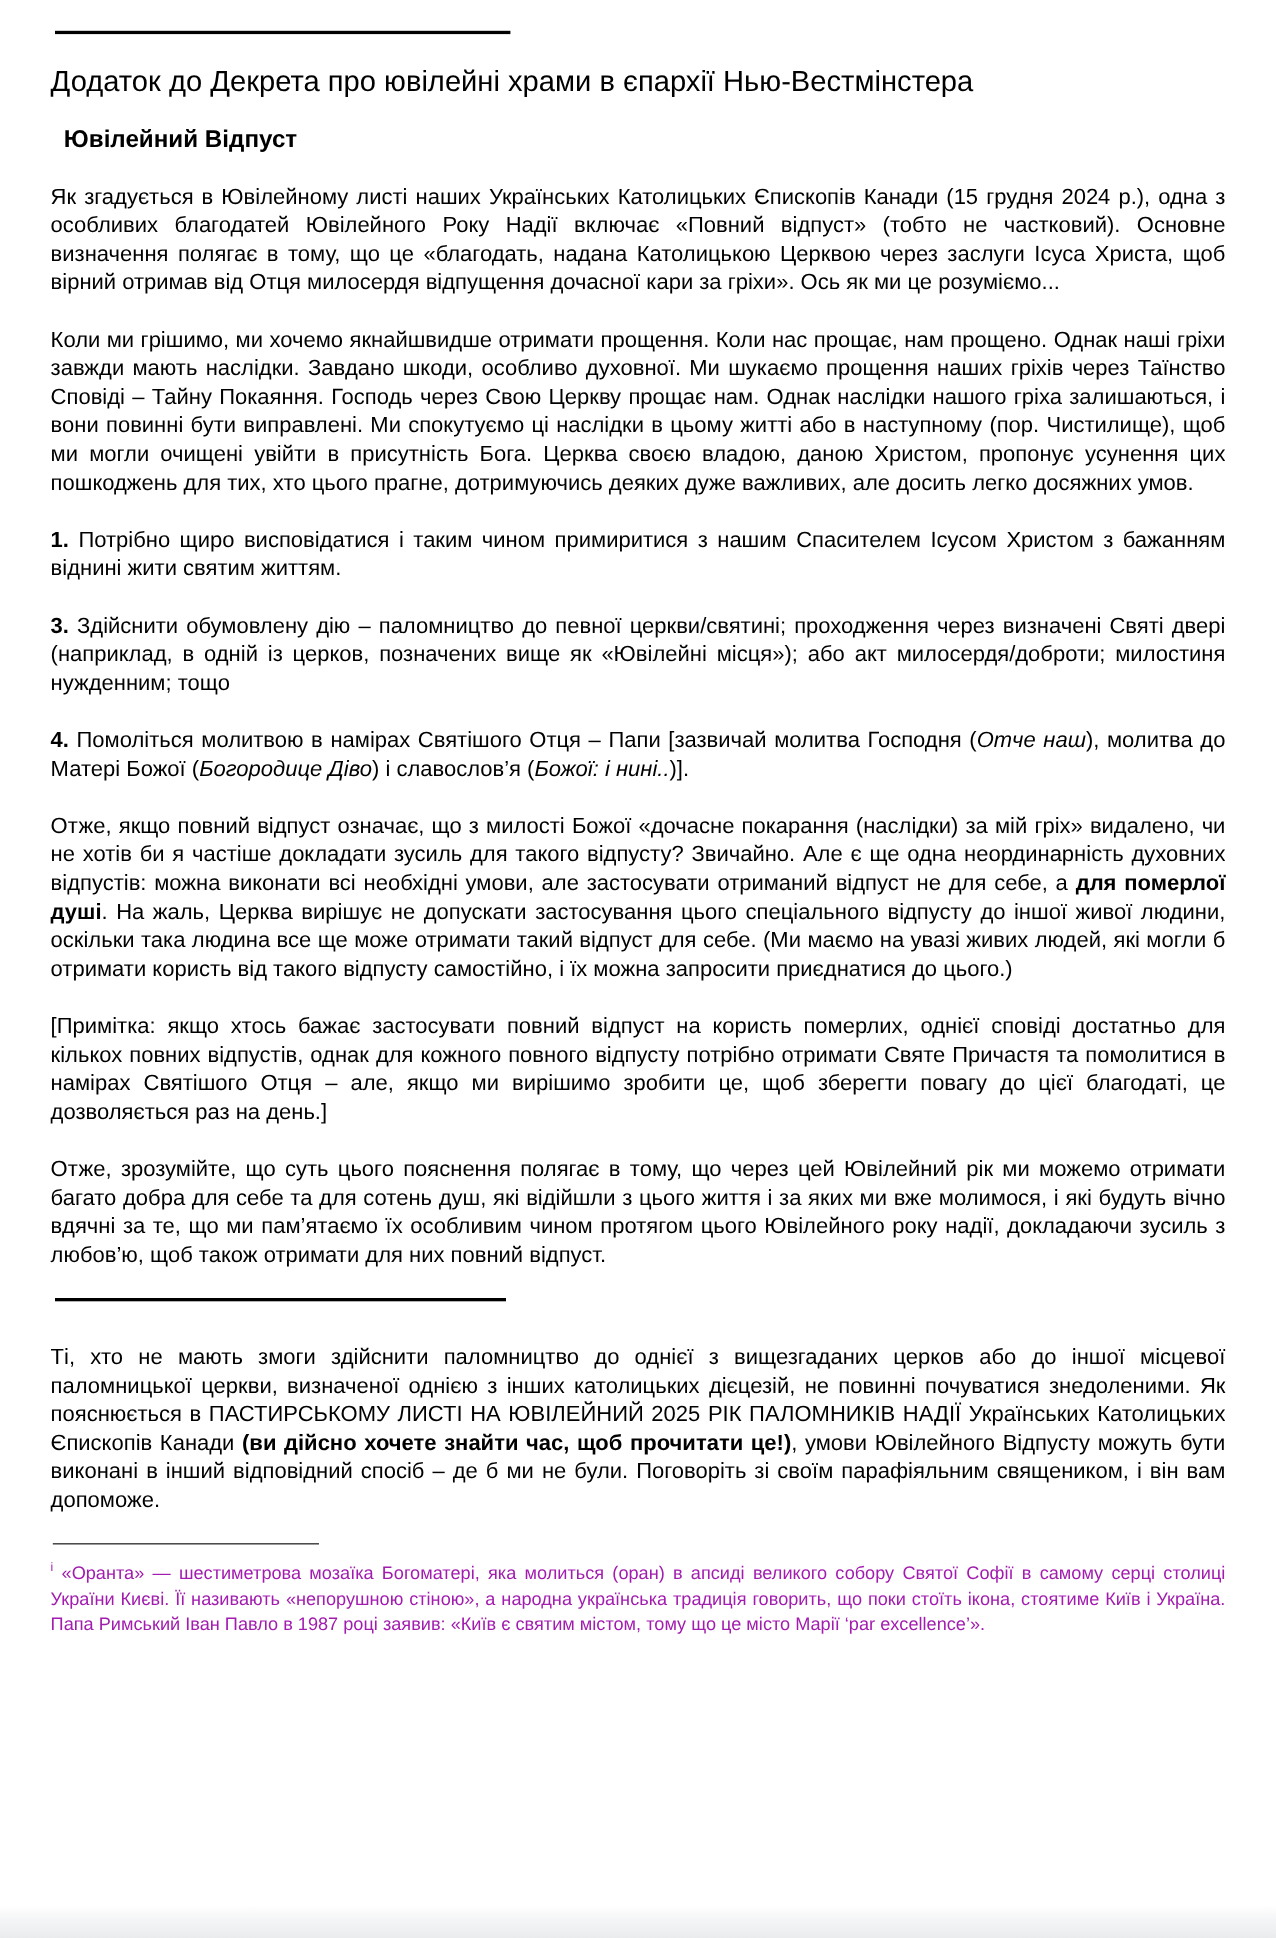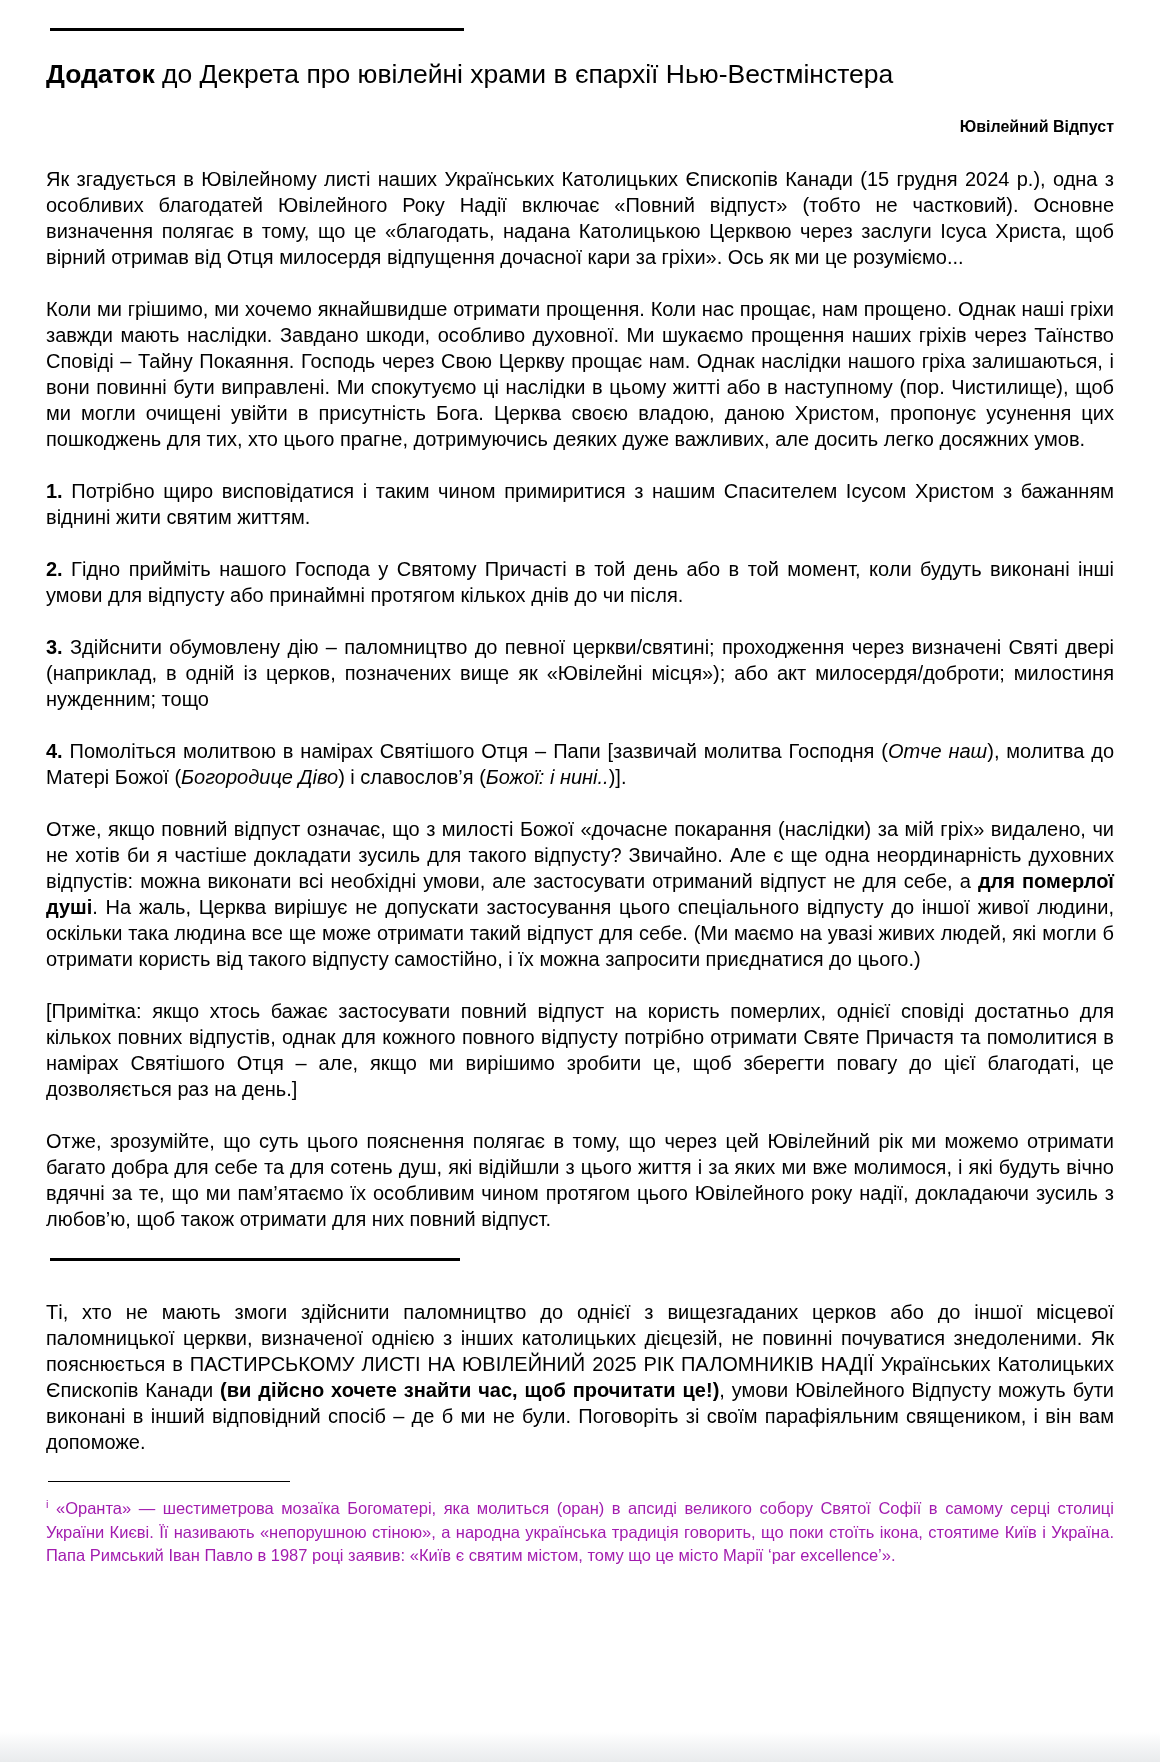--- a/index.html
+++ b/index.html
@@ -7,22 +7,22 @@
   body {
     width:1160px; height:1762px; position:relative; overflow:hidden;
     font-family:"Liberation Sans", sans-serif; color:#000000;
   }
   .page { width:1160px; padding:28px 46px 0 46px; }
   .rule { background:#000000; }
   .rule-top  { width:414px; height:3px; margin:0 0 27px 4px; }
   .rule-mid  { width:410px; height:3px; margin:0 0 38px 4px; }
   .rule-foot { width:242px; height:1px; margin:6px 0 15px 2px; }
   .title { font-size:26.5px; line-height:32px; margin:0 0 24px 0; }
-  .title strong { font-weight:bold; }
-  h2 { font-size:16px; line-height:26px; font-weight:bold; margin:0 0 26px 12px;text-align:right; }
+  .title strong { font-weight:normal; }
+  h2 { font-size:22px; line-height:26px; font-weight:bold; margin:0 0 26px 12px; }
   p.body {
     font-size:20px; line-height:26px; text-align:justify;
     margin:0 0 26px 0;
   }
   p.body strong { font-weight:bold; }
   p.body em { font-style:italic; }
   .bi { font-weight:bold; }
   .footnote {
     font-size:16.5px; line-height:23.5px; text-align:justify;
     margin:0; color:#a21caf;
@@ -43,21 +43,20 @@
   <p class="title"><strong>Додаток</strong><span> до Декрета про ювілейні храми в єпархії Нью-Вестмінстера</span></p>
 
   <h2>Ювілейний Відпуст</h2>
 
   <p class="body">Як згадується в Ювілейному листі наших Українських Католицьких Єпископів Канади (15 грудня 2024 р.), одна з особливих благодатей Ювілейного Року Надії включає «Повний відпуст» (тобто не частковий). Основне визначення полягає в тому, що це «благодать, надана Католицькою Церквою через заслуги Ісуса Христа, щоб вірний отримав від Отця милосердя відпущення дочасної кари за гріхи». Ось як ми це розуміємо...</p>
 
   <p class="body">Коли ми грішимо, ми хочемо якнайшвидше отримати прощення. Коли нас прощає, нам прощено. Однак наші гріхи завжди мають наслідки. Завдано шкоди, особливо духовної. Ми шукаємо прощення наших гріхів через Таїнство Сповіді – Тайну Покаяння. Господь через Свою Церкву прощає нам. Однак наслідки нашого гріха залишаються, і вони повинні бути виправлені. Ми спокутуємо ці наслідки в цьому житті або в наступному (пор. Чистилище), щоб ми могли очищені увійти в присутність Бога. Церква своєю владою, даною Христом, пропонує усунення цих пошкоджень для тих, хто цього прагне, дотримуючись деяких дуже важливих, але досить легко досяжних умов.</p>
 
   <p class="body"><strong>1.</strong><span> Потрібно щиро висповідатися і таким чином примиритися з нашим Спасителем Ісусом Христом з бажанням віднині жити святим життям.</span></p>
 
-  <p class="body"><strong>2.</strong><span> Гідно прийміть нашого Господа у Святому Причасті в той день або в той момент, коли будуть виконані інші умови для відпусту або принаймні протягом кількох днів до чи після.</span></p>
 
   <p class="body"><strong>3.</strong><span> Здійснити обумовлену дію – паломництво до певної церкви/святині; проходження через визначені Святі двері (наприклад, в одній із церков, позначених вище як «Ювілейні місця»); або акт милосердя/доброти; милостиня нужденним; тощо</span></p>
 
   <p class="body"><strong>4.</strong><span> Помоліться молитвою в намірах Святішого Отця – Папи [зазвичай молитва Господня (</span><em>Отче наш</em><span>), молитва до Матері Божої (</span><em>Богородице Діво</em><span>) і славослов’я (</span><em>Божої: і нині..</em><span>)].</span></p>
 
 
   <p class="body"><span>Отже, якщо повний відпуст означає, що з милості Божої «дочасне покарання (наслідки) за мій гріх» видалено, чи не хотів би я частіше докладати зусиль для такого відпусту? Звичайно. Але є ще одна неординарність духовних відпустів: можна виконати всі необхідні умови, але застосувати отриманий відпуст не для себе, а </span><strong>для померлої душі</strong><span>. На жаль, Церква вирішує не допускати застосування цього спеціального відпусту до іншої живої людини, оскільки така людина все ще може отримати такий відпуст для себе. (Ми маємо на увазі живих людей, які могли б отримати користь від такого відпусту самостійно, і їх можна запросити приєднатися до цього.)</span></p>
 
   <p class="body">[Примітка: якщо хтось бажає застосувати повний відпуст на користь померлих, однієї сповіді достатньо для кількох повних відпустів, однак для кожного повного відпусту потрібно отримати Святе Причастя та помолитися в намірах Святішого Отця – але, якщо ми вирішимо зробити це, щоб зберегти повагу до цієї благодаті, це дозволяється раз на день.]</p>
 

